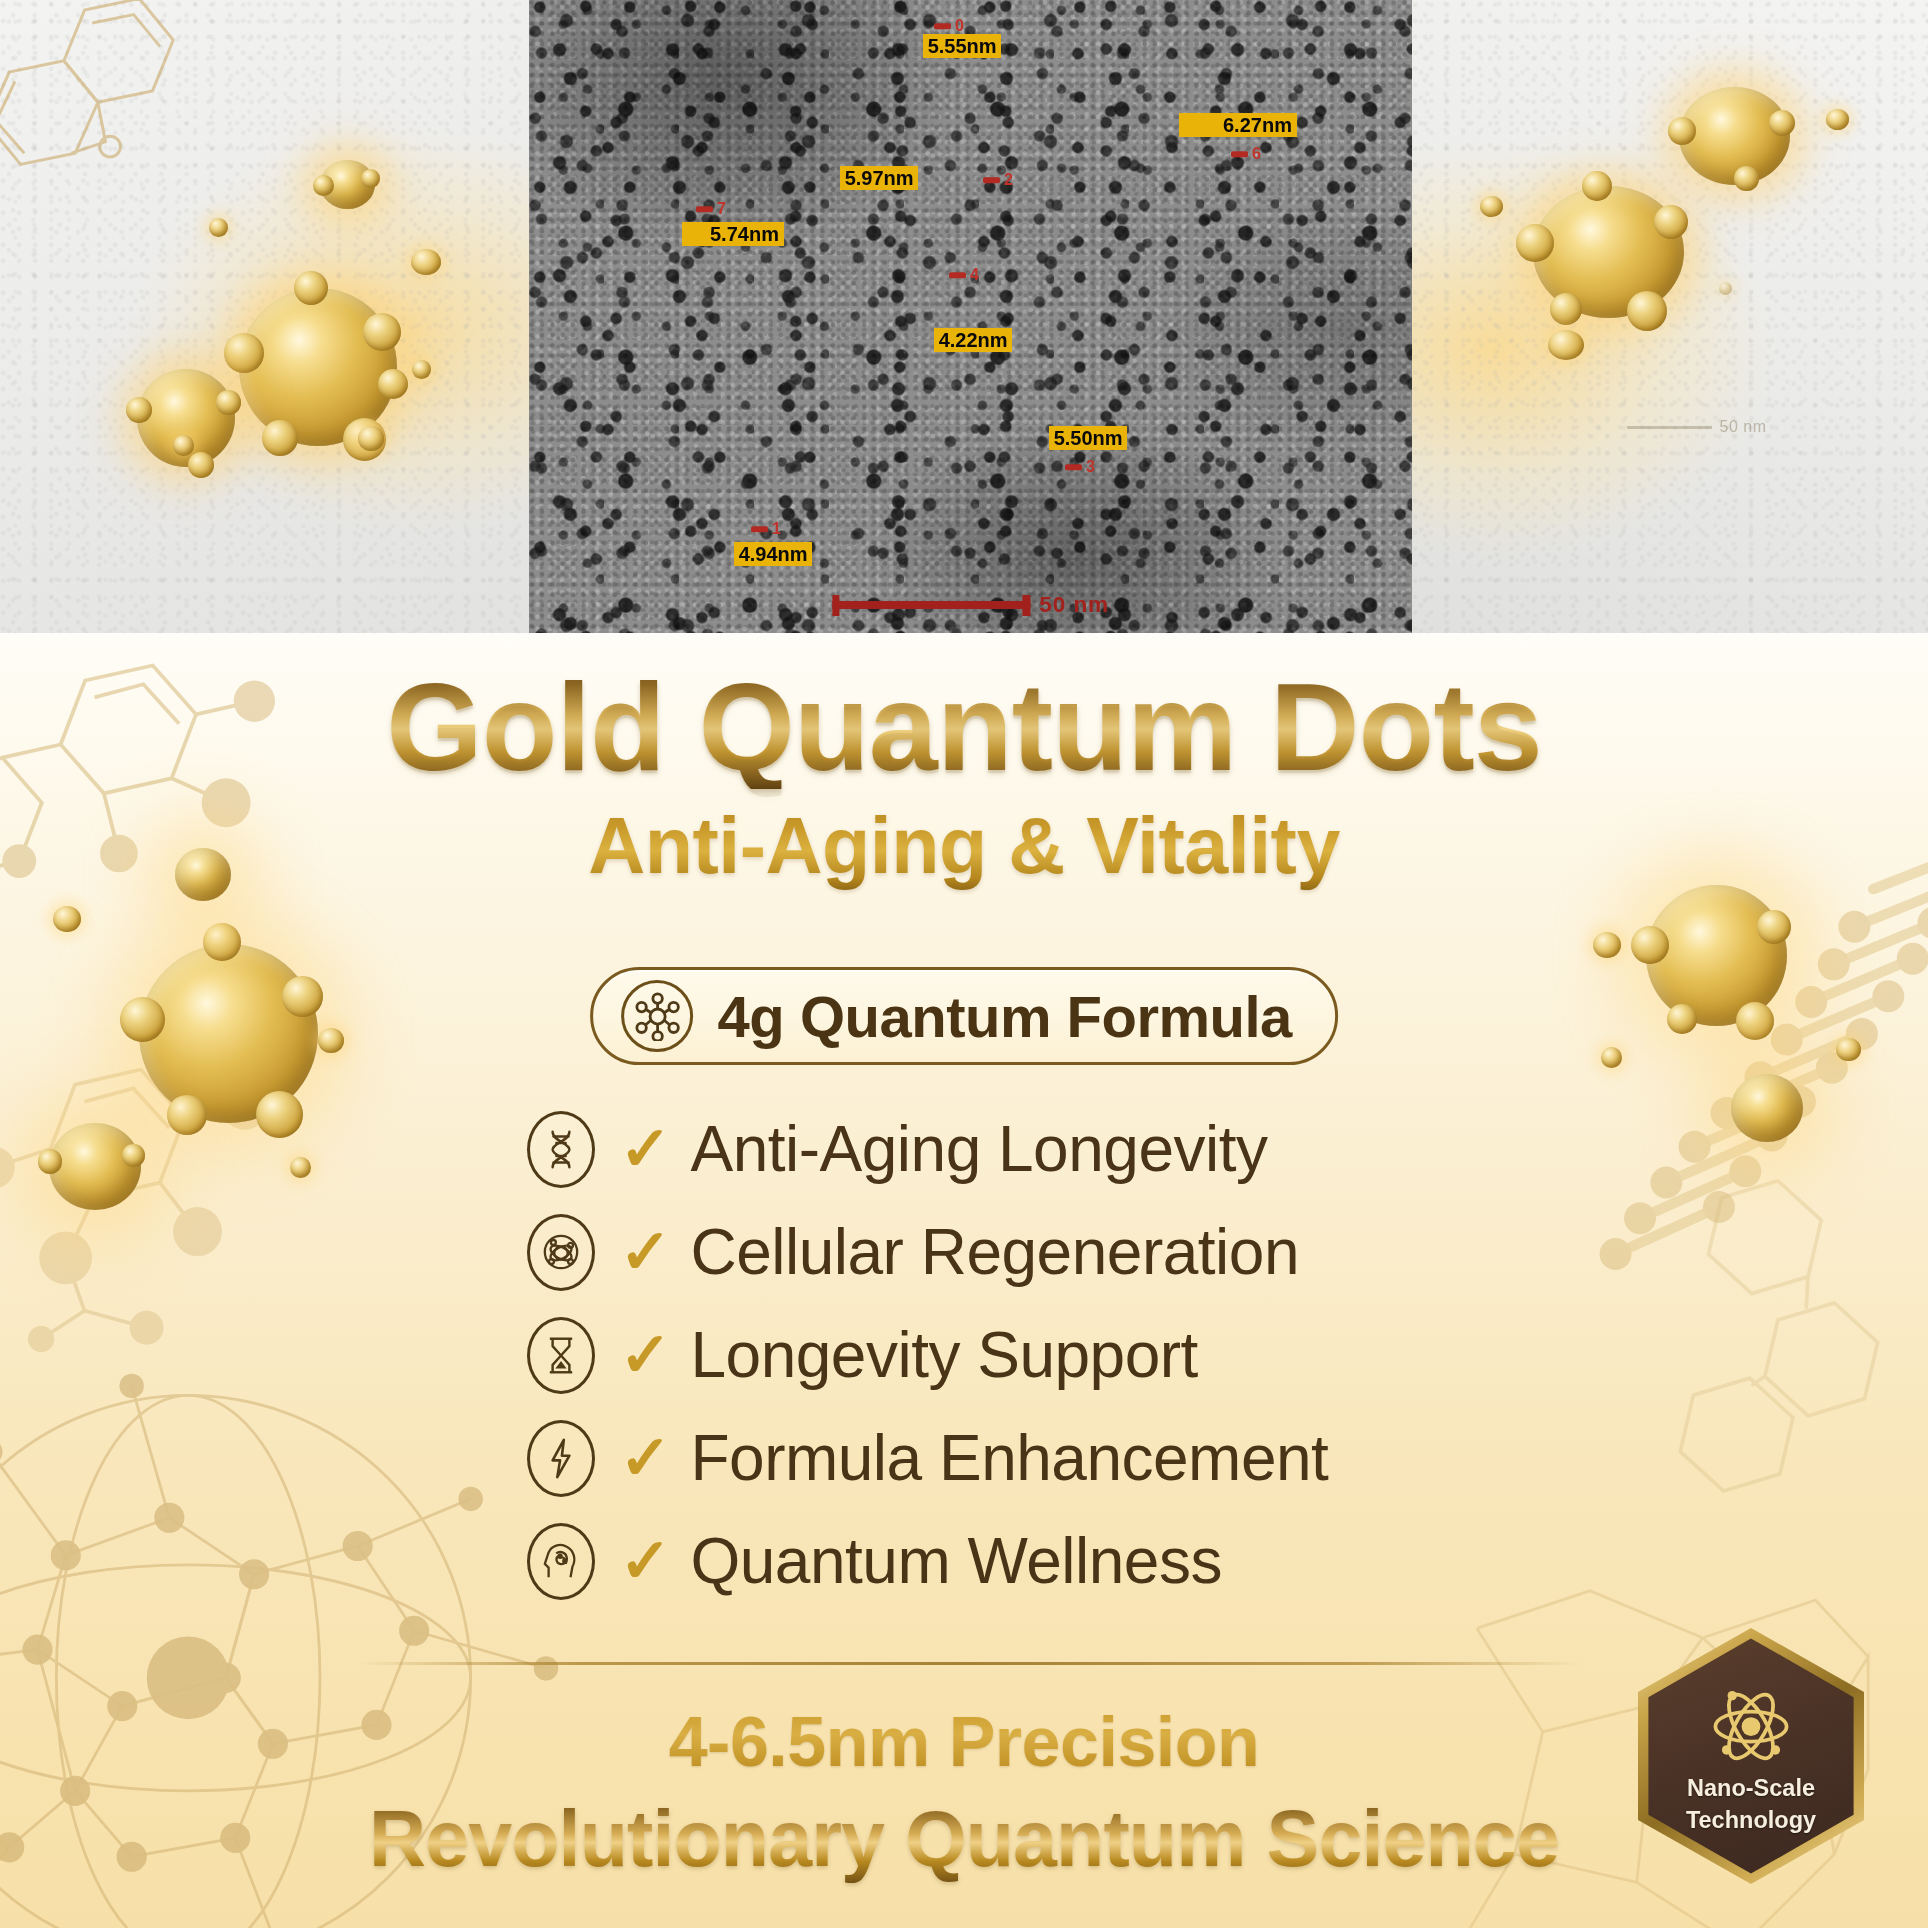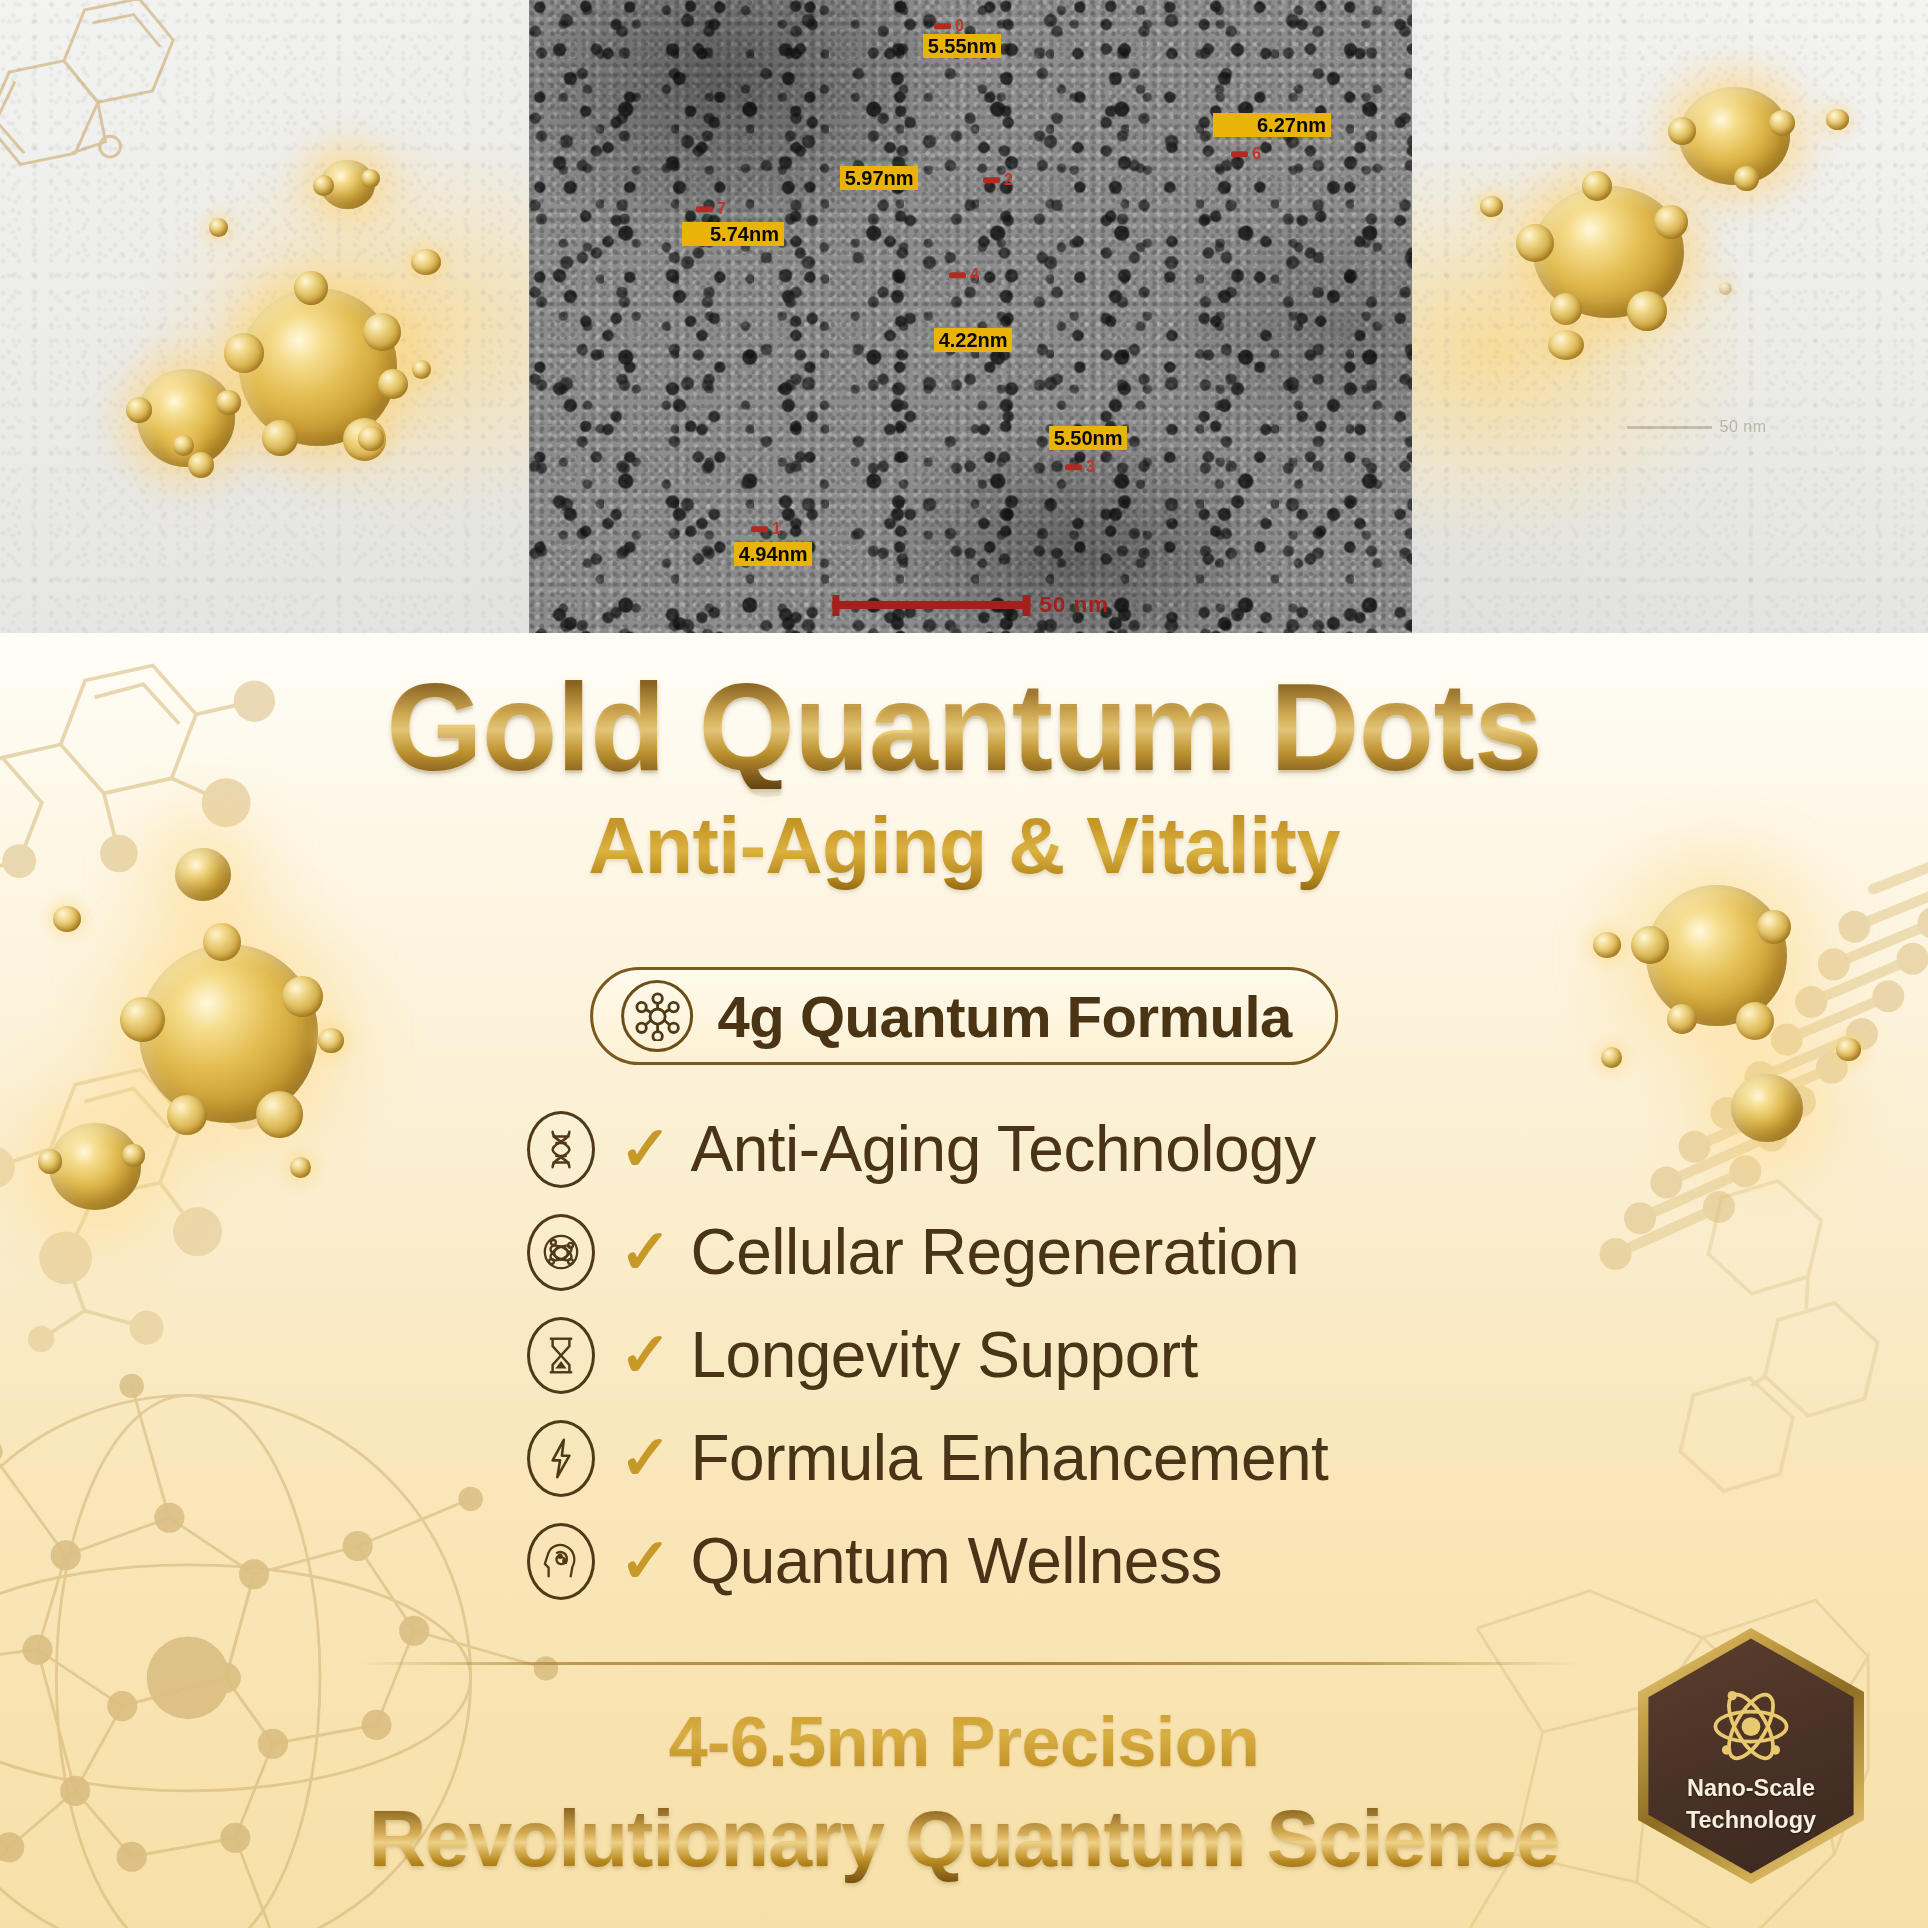--- a/index.html
+++ b/index.html
@@ -419,21 +419,21 @@
 
   <div class="hero-panel panel-mid">
     <div class="tem"></div>
     <div class="tem-noise"></div>
     <div class="tem-fine"></div>
     <div class="tem-dark-wash"></div>
 
     <div class="meas-idx" style="left:426px; top:17px;">0</div>
     <div class="meas-label" style="left:394px; top:34px;">5.55nm</div>
 
-    <div class="meas-label" style="left:684px; top:113px;padding-left:44px;">6.27nm</div>
+    <div class="meas-label" style="left:650px; top:113px;padding-left:44px;">6.27nm</div>
     <div class="meas-idx" style="left:723px; top:145px;">6</div>
 
     <div class="meas-label" style="left:311px; top:166px;">5.97nm</div>
     <div class="meas-idx" style="left:475px; top:171px;">2</div>
 
     <div class="meas-idx" style="left:188px; top:200px;">7</div>
     <div class="meas-label" style="left:153px; top:222px;padding-left:28px;">5.74nm</div>
 
     <div class="meas-idx" style="left:441px; top:266px;">4</div>
     <div class="meas-label" style="left:405px; top:288px;margin-top:40px;">4.22nm</div>
@@ -686,21 +686,21 @@
             <path d="M8,3 C8,13 26,15 26,22 C26,29 8,31 8,41"></path>
             <path d="M26,3 C26,13 8,15 8,22 C8,29 26,31 26,41"></path>
             <line x1="9" y1="8" x2="25" y2="8"></line>
             <line x1="12" y1="15" x2="22" y2="15"></line>
             <line x1="12" y1="29" x2="22" y2="29"></line>
             <line x1="9" y1="36" x2="25" y2="36"></line>
           </g>
         </svg>
       </div>
       <div class="feature-check">✓</div>
-      <div class="feature-text">Anti-Aging Technology</div>
+      <div class="feature-text">Anti-Aging Longevity</div>
     </div>
 
     <div class="feature-row">
       <div class="feature-icon">
         <svg width="40" height="40" viewBox="0 0 42 42">
           <g fill="none" stroke="#4f3a18" stroke-width="2.4">
             <circle cx="21" cy="21" r="17"></circle>
             <circle cx="21" cy="22" r="7"></circle>
             <ellipse cx="21" cy="22" rx="12" ry="6" transform="rotate(28 21 22)"></ellipse>
             <ellipse cx="21" cy="22" rx="12" ry="6" transform="rotate(-28 21 22)"></ellipse>

